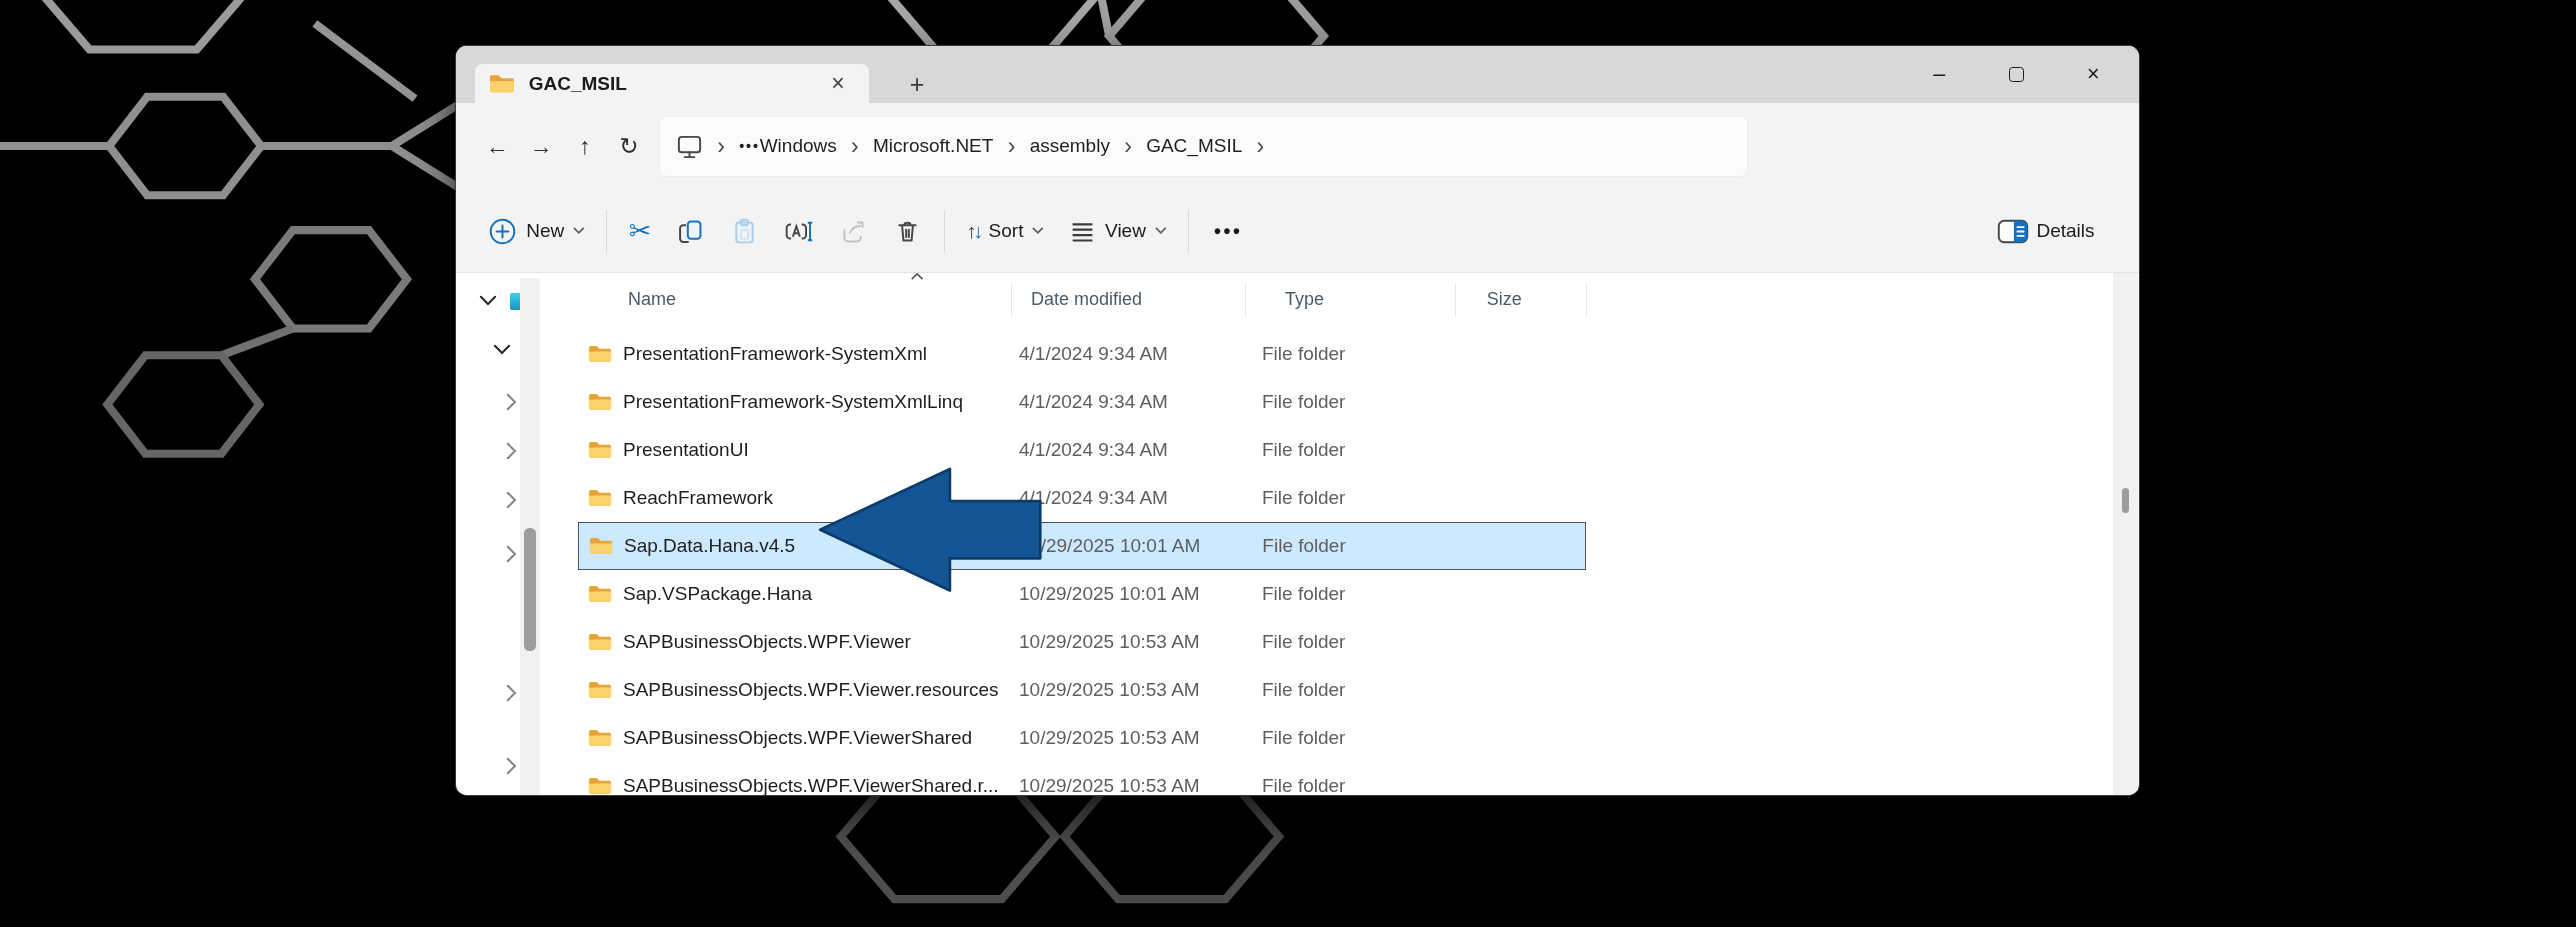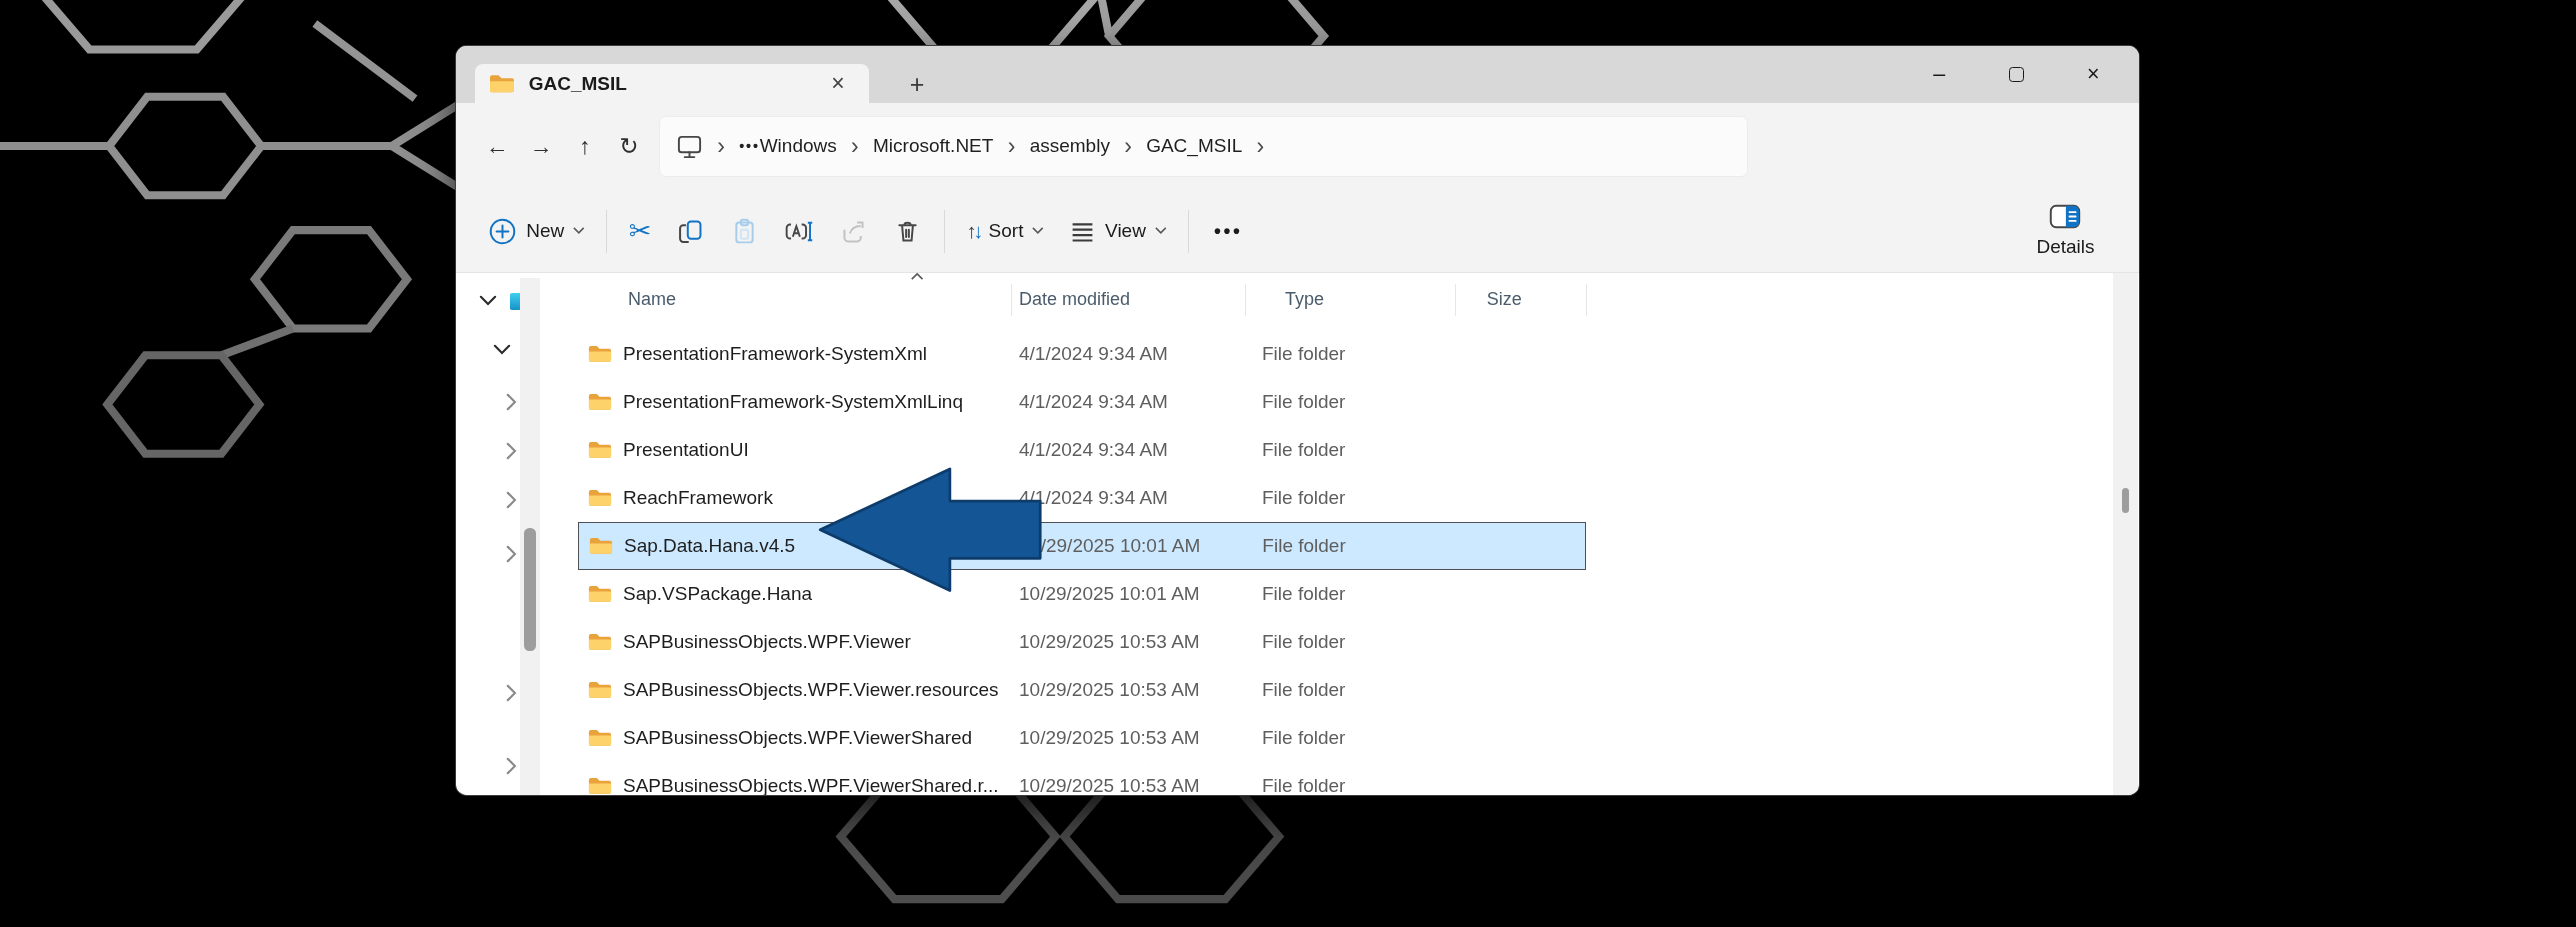--- a/index.html
+++ b/index.html
@@ -49,28 +49,28 @@
   .toolbar { position:absolute; left:0; top:144px; width:100%; height:83px; background:#f3f3f3;
     border-bottom:0.9px solid #e4e4e4; display:flex; align-items:center; }
   .tb-btn { display:flex; align-items:center; gap:9px; padding:0 12.5px; height:55px; border-radius:5.4px; }
   .tb-label { font-size:19px; color:#1b1b1b; }
   .tb-sep { width:0.9px; height:43px; background:#d9d9d9; margin:0 9px; }
   .tb-ico { display:flex; align-items:center; justify-content:center; }
   .scissors { font-size:27px; color:#1273c4; }
   .sort-arrows { font-size:20.6px; letter-spacing:-3.6px; }
   .sort-arrows .up { color:#3b3b3b; } .sort-arrows .dn { color:#1273c4; }
   .more-dots { font-size:19.7px; letter-spacing:2.7px; color:#1b1b1b; font-weight:700; padding:0 16px; }
-  .details-btn { position:absolute; right:32px; display:flex; align-items:center; gap:7px;flex-direction:column; }
+  .details-btn { position:absolute; right:32px; display:flex; align-items:center; gap:7px; }
 
   
   .listhdr { position:absolute; left:122px; top:233px; width:1130px; height:41px; display:flex;
     font-size:18px; color:#4a5c6b; align-items:center; }
   .hdr-sep { position:absolute; top:4.5px; width:0.9px; height:32px; background:#e7e7e7; }
   .sort-caret { position:absolute; left:332px; top:-7.2px; }
-  .h-name { padding-left:50px; width:433px; } .h-date { padding-left:8px; width:234px; }
+  .h-name { padding-left:50px; width:433px; } .h-date { padding-left:20px; width:234px; }
   .h-type { padding-left:17px; width:209px;margin-left:23px; } .h-size { padding-left:9.8px; width:131px; }
 
   .file-list { position:absolute; left:122px; top:284px; width:1130px; height:498px; overflow:hidden; }
   .row { display:flex; align-items:center; height:48px; width:1008px; font-size:19px; color:#1e1e1e; }
   .row .c-icon { width:45px; padding-left:9.8px; display:flex; align-items:center; }
   .row .c-name { width:388px; white-space:nowrap; overflow:hidden; }
   .row .c-date, .row .c-type { color:#5e5e5e; }
   .row .c-date { width:234px; padding-left:8px; } .row .c-type { width:209px; padding-left:17px; }
   .row .c-size { width:131px; }
   .row.selected { background:var(--selbg,#cde9ff); border:1.8px solid var(--selbrd,#4e4f52);align-items:center; }

